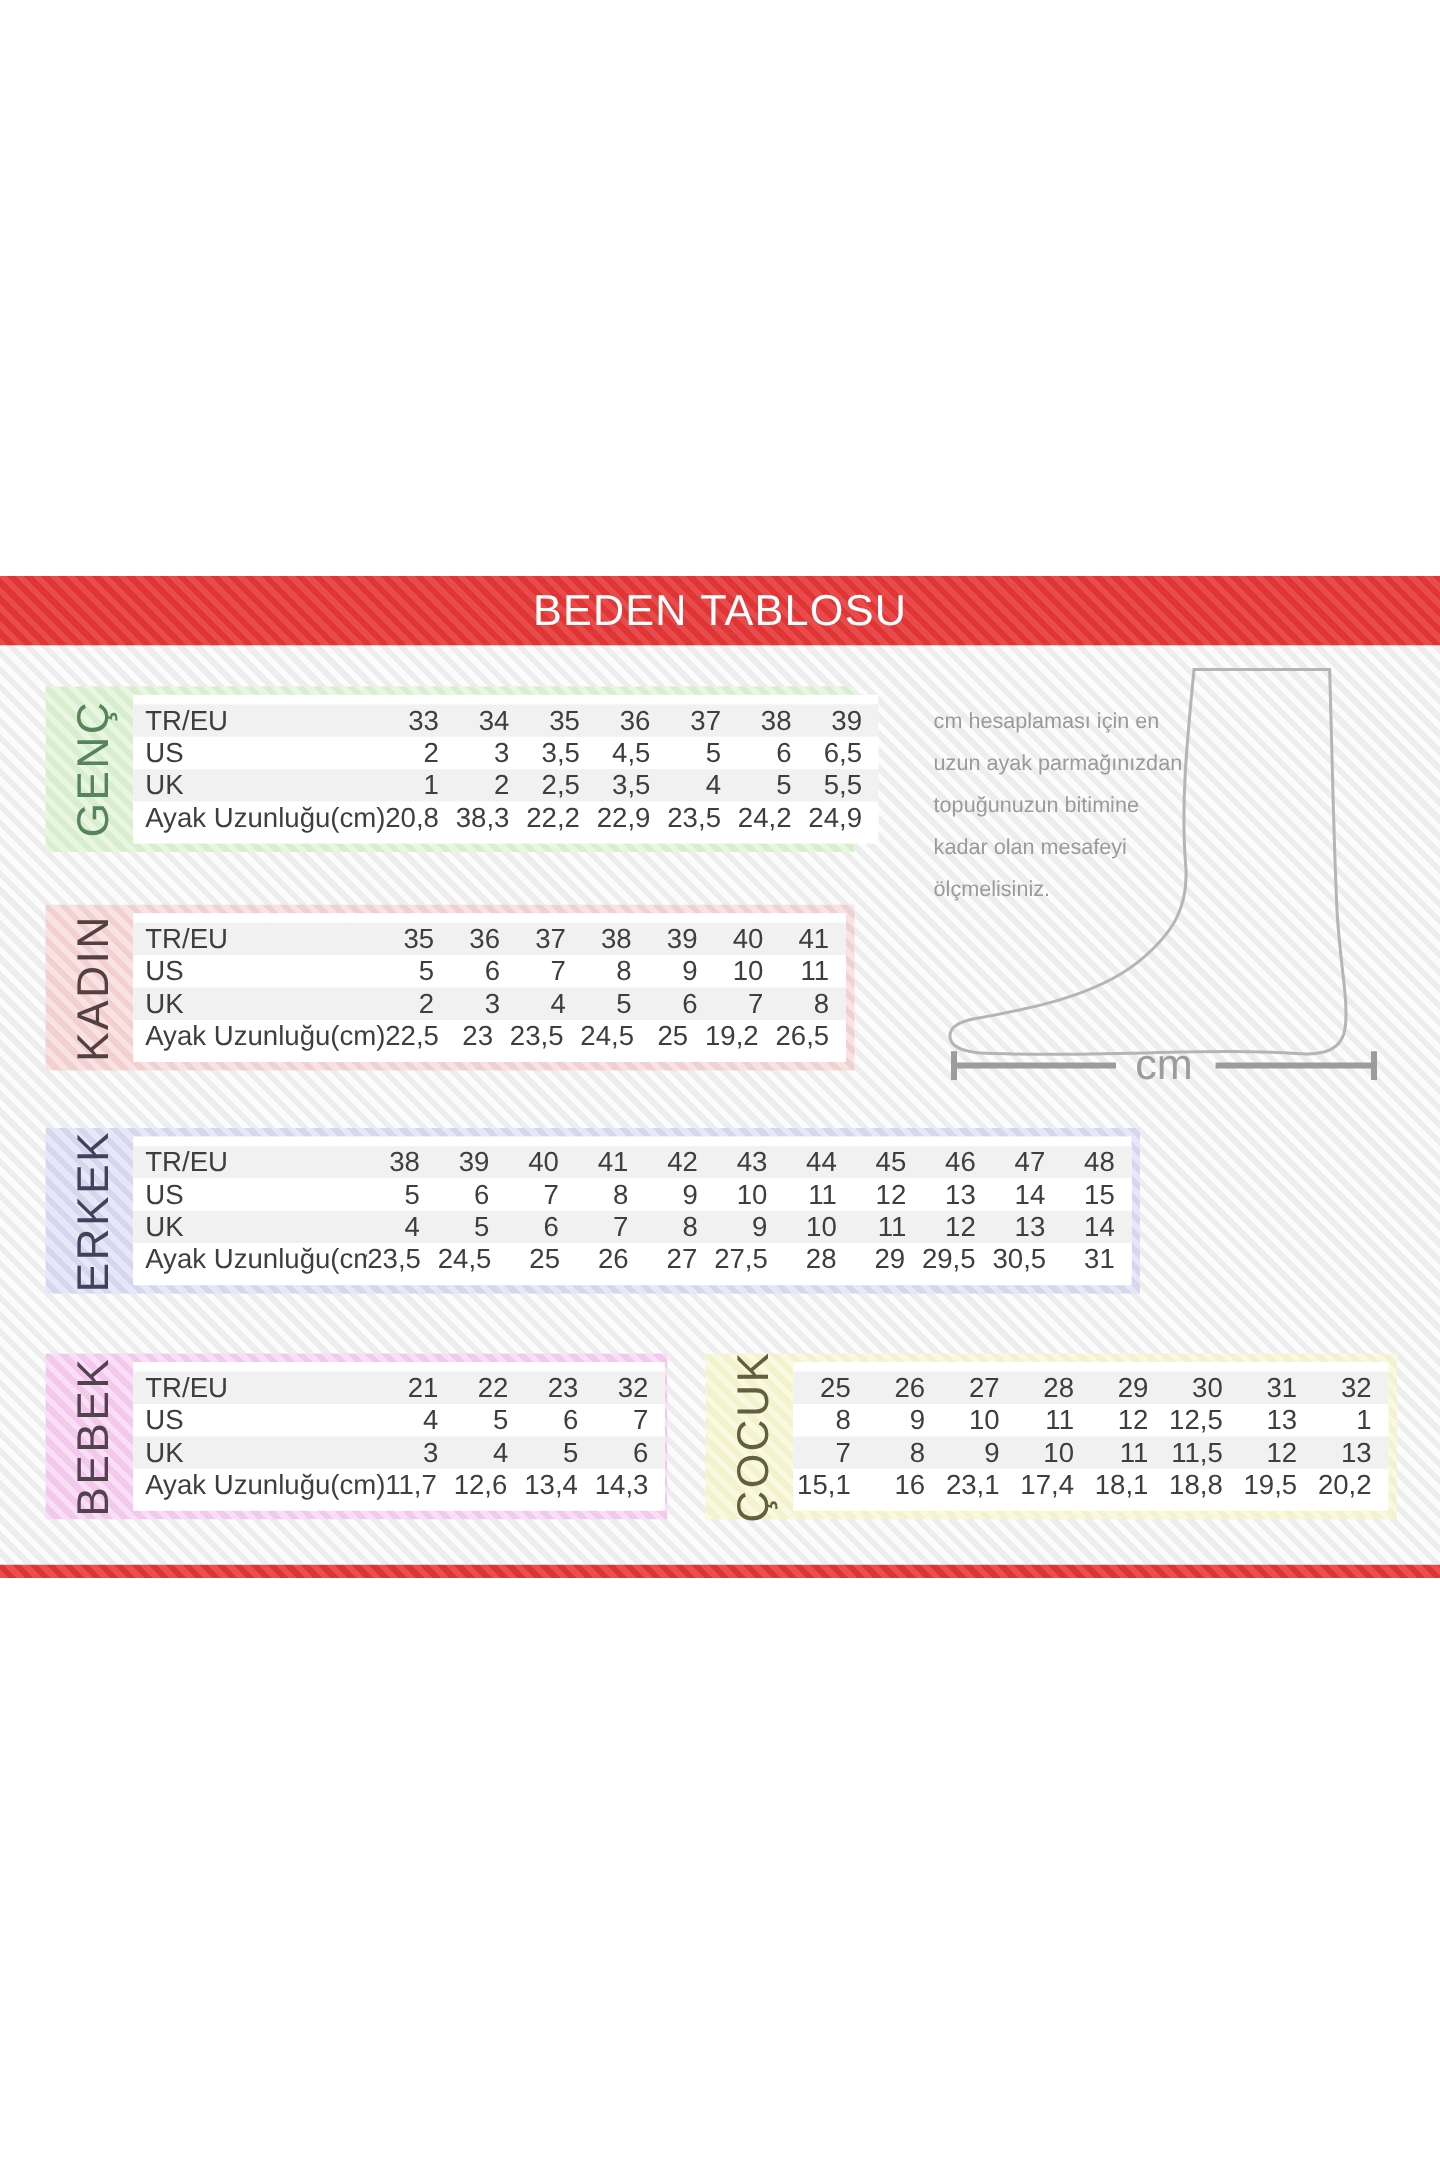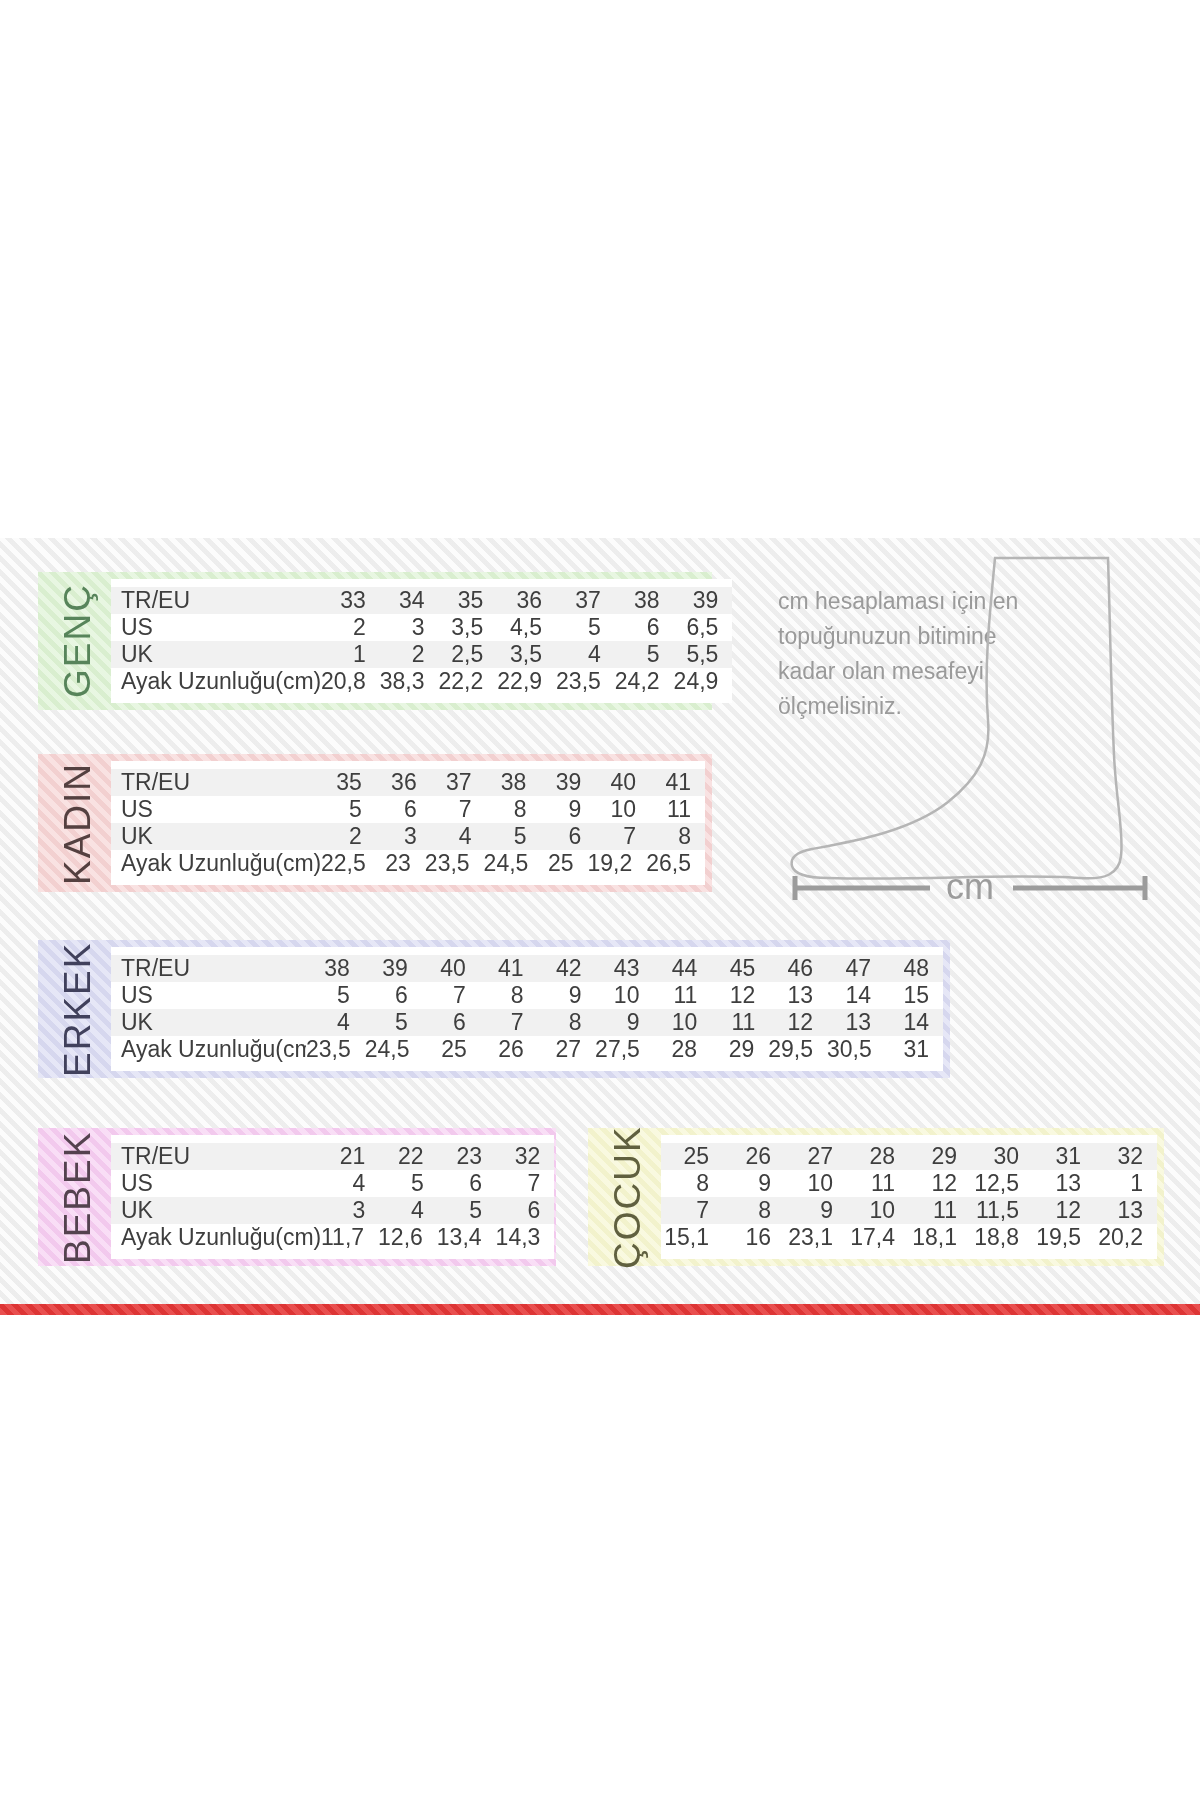--- a/index.html
+++ b/index.html
@@ -57,35 +57,39 @@
   .t-genc  .t-row{grid-template-columns:210px repeat(7,1fr);}
   .t-kadin .t-row{grid-template-columns:210px repeat(7,1fr);}
   .t-erkek .t-row{grid-template-columns:195px repeat(11,1fr);}
   .t-bebek .t-row{grid-template-columns:210px repeat(4,1fr);}
   .t-cocuk .t-row{grid-template-columns:repeat(8,1fr);}
   .row-label{text-align:left;padding-left:10px;overflow:hidden;}
   .cell{text-align:right;padding-right:14px;}
   
   .note{
     position:absolute;left:778px;top:584px;width:300px;
-    font-size:23px;line-height:35px;color:#9a9a9a;font-weight:400;
+    font-size:18px;line-height:35px;color:#9a9a9a;font-weight:400;
   }
   .foot-art{position:absolute;left:770px;top:550px;width:410px;height:360px;}
   .foot-art svg{display:block;width:100%;height:100%;}
 </style>
 </head>
 <body>
 
 <div id="canvas">
 
+  <div class="banner">
+    <span class="banner-title">BEDEN TABLOSU</span>
+  </div>
 
   <div class="content-bg"></div>
 
   <div class="note">
     <div>cm hesaplaması için en</div>
+    <div>uzun ayak parmağınızdan</div>
     <div>topuğunuzun bitimine</div>
     <div>kadar olan mesafeyi</div>
     <div>ölçmelisiniz.</div>
   </div>
 
   <div class="foot-art">
     <svg viewBox="0 0 410 360" fill="none" xmlns="http://www.w3.org/2000/svg">
       <path d="M 225 8
            C 219 70, 214 120, 218 170
            C 221 205, 208 228, 178 252

